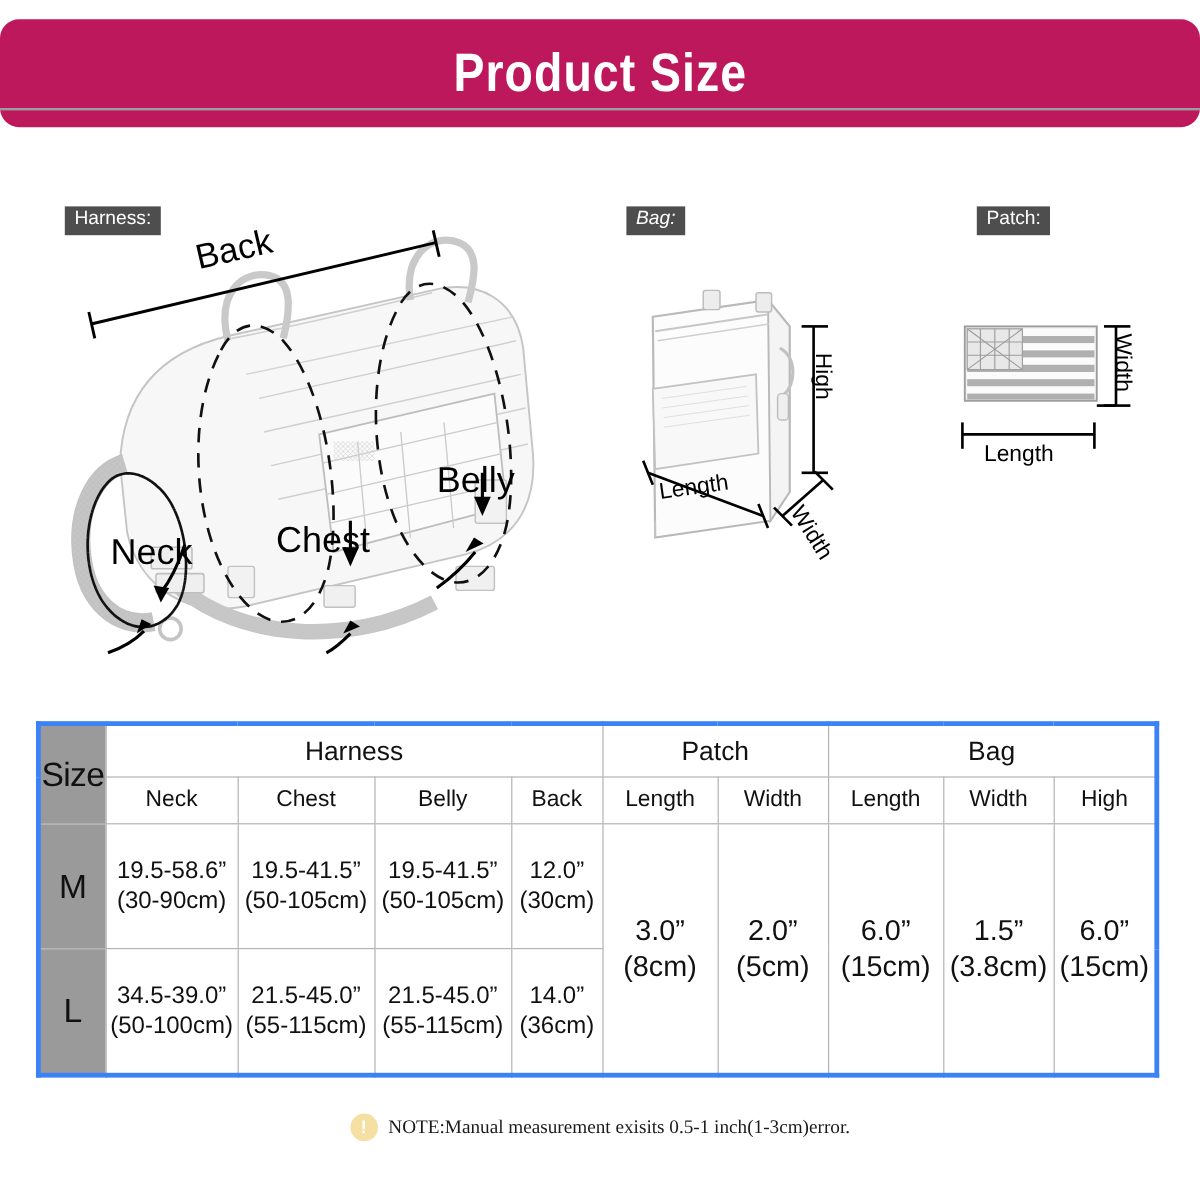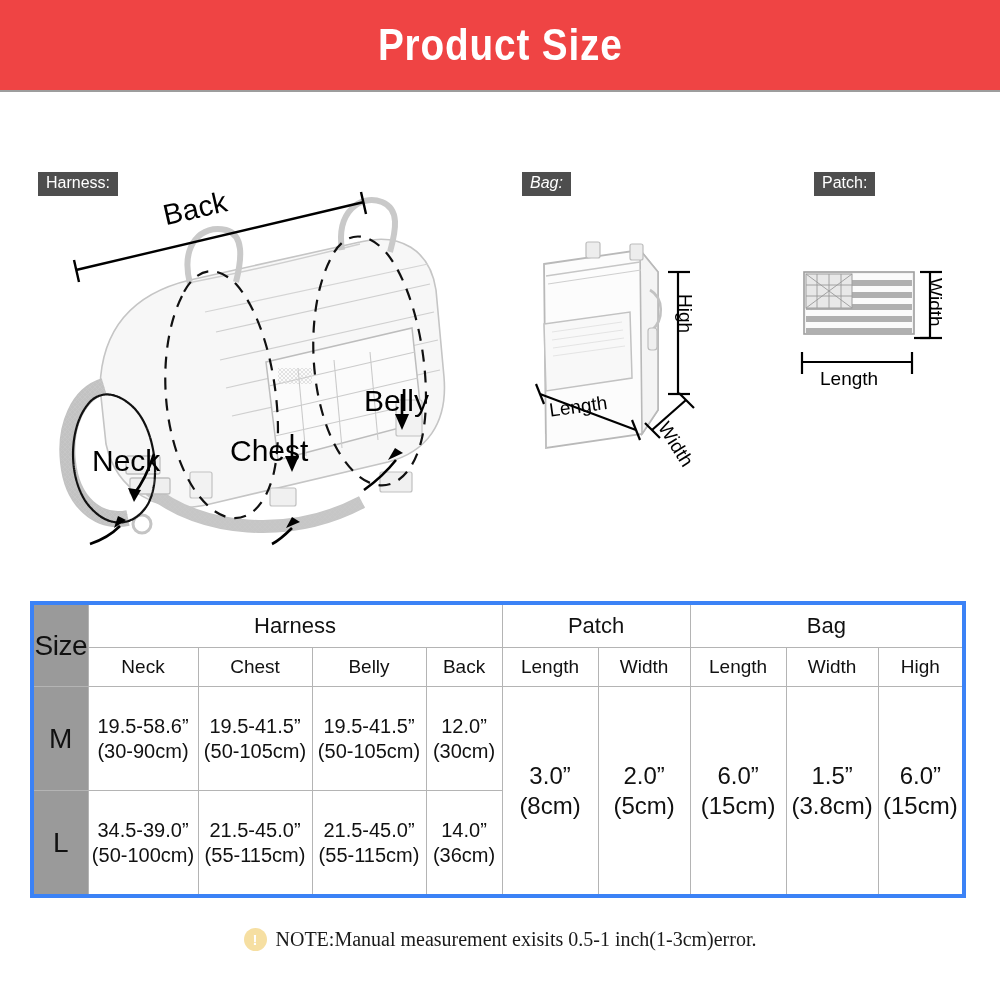--- a/index.html
+++ b/index.html
@@ -12,28 +12,29 @@
     height: 1000px;
     position: relative;
     overflow: hidden;
     font-family: "Liberation Sans", sans-serif;
     color: #000;
   }
 
   
   .header-bar {
     position: absolute;
-    left: 0; top: 0;
+    left: 0; top: 16px;
     width: 1000px;
     height: 90px;
-    background: #ef4444;
+    background: #be185d;
     display: flex;
     align-items: center;
     justify-content: center;
     box-sizing: border-box;
+    border-radius: 16px;
   }
   .header-title {
     color: #ffffff;
     font-size: 45px;
     font-weight: bold;
     letter-spacing: 1px;
     transform: scaleX(0.86);
     font-family: "Liberation Sans", sans-serif;
   }
   .header-rule {
@@ -167,21 +168,21 @@
     color: #ffffff;
     font-size: 15px;
     font-weight: bold;
     display: flex;
     align-items: center;
     justify-content: center;
     line-height: 1;
   }
   .note-text {
     font-family: "Liberation Serif", serif;
-    font-size: 20px;
+    font-size: 16px;
     color: #1a1a1a;
     white-space: nowrap;
     text-align: right;
   }
 </style>
 </head>
 <body>
 
 <div class="header-bar">
   <div class="header-title">Product Size</div>
@@ -270,21 +271,21 @@
       <polygon points="262,300 255,284 269,284" fill="#000"></polygon>
       <path d="M242 372 C250 368 256 362 262 356" stroke="#000" stroke-width="2.6" fill="none"></path>
       <polygon points="270,350 256,356 262,345" fill="#000"></polygon>
 
       <path d="M372 222 L372 248" stroke="#000" stroke-width="2.6" fill="none"></path>
       <polygon points="372,258 365,242 379,242" fill="#000"></polygon>
       <path d="M334 318 C348 308 358 298 366 288" stroke="#000" stroke-width="2.6" fill="none"></path>
       <polygon points="373,281 358,288 365,276" fill="#000"></polygon>
     </svg>
 
-    <div class="badge" style="left:8px; top:0px;">Harness:</div>
+    <div class="badge" style="left:24px; top:0px;">Harness:</div>
 
     <div class="back-label" style="left:130px; top:28px;">Back</div>
 
     <div class="part-label" style="left:62px; top:272px;">Neck</div>
 
     <div class="part-label" style="left:200px; top:262px;">Chest</div>
 
     <div class="part-label" style="left:334px; top:212px;">Belly</div>
   </div>
 

